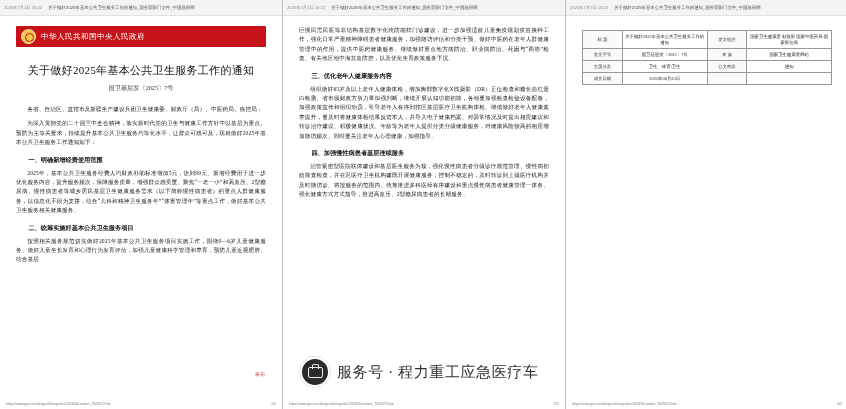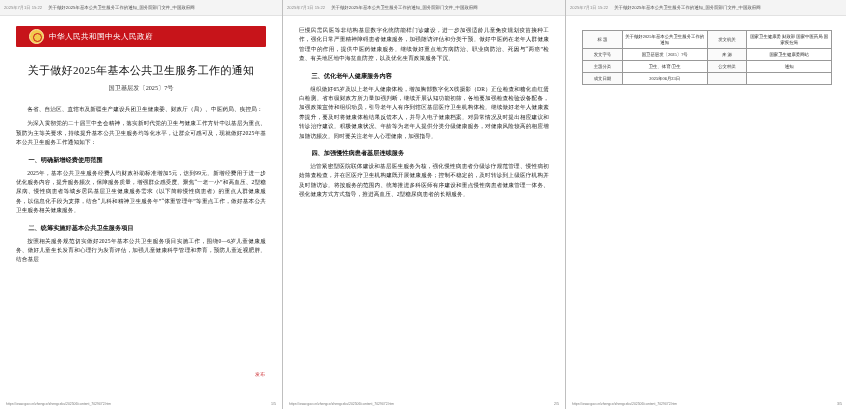--- a/index.html
+++ b/index.html
@@ -66,21 +66,21 @@
     box-sizing: border-box;
     font-family: "Liberation Serif", serif;
   }
 
   
   .gov-header {
     display: flex;
     align-items: center;
     background: #c7141a;
     border-radius: 1px;
-    padding: 3px 13px;
+    padding: 3px 5px;
     margin-bottom: 12px;
   }
   .gov-emblem {
     width: 13px;
     height: 13px;
     border-radius: 50%;
     background: #f2c94c;
     border: 1px solid #ffe9a8;
     margin-right: 5px;
     flex: 0 0 auto;
@@ -333,14 +333,18 @@
           </tr>
         </tbody>
       </table>
     </div>
     <div class="page-footer">
       <span class="footer-url">https://www.gov.cn/zhengce/zhengceku/202506/content_7029472.htm</span>
       <span class="footer-page">3/5</span>
     </div>
   </div>
 
+  <div class="watermark">
+    <div class="wm-logo"></div>
+    <div class="wm-text">服务号 · 程力重工应急医疗车</div>
+  </div>
 
 </div>
 
 </body></html>

